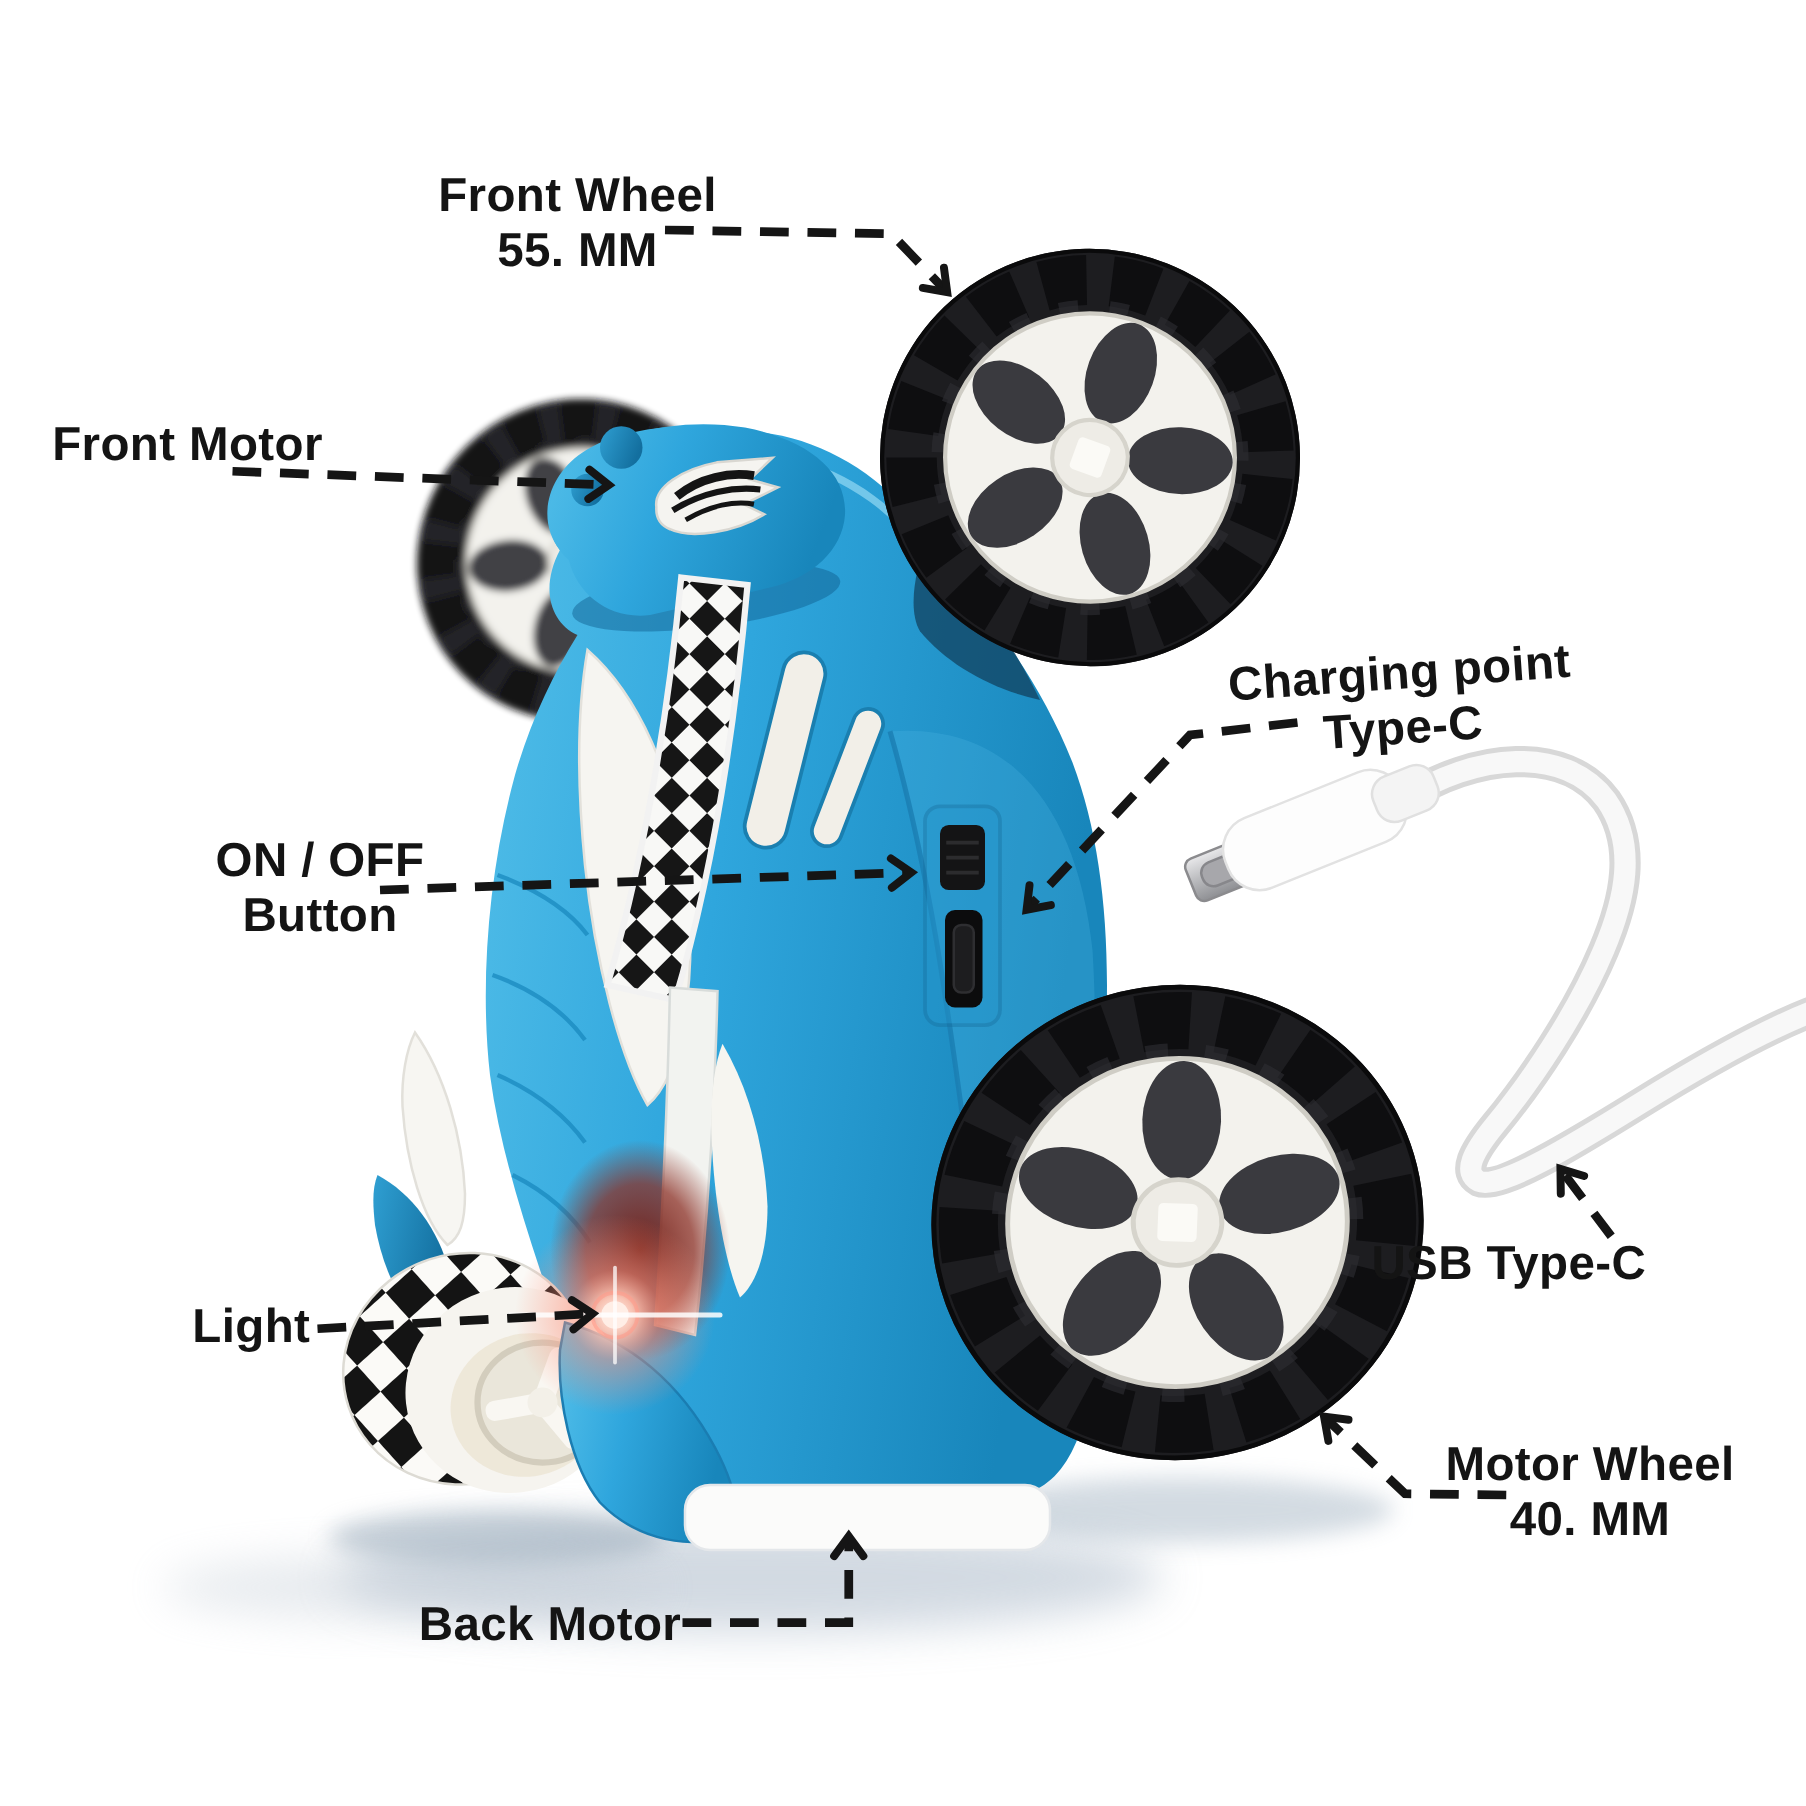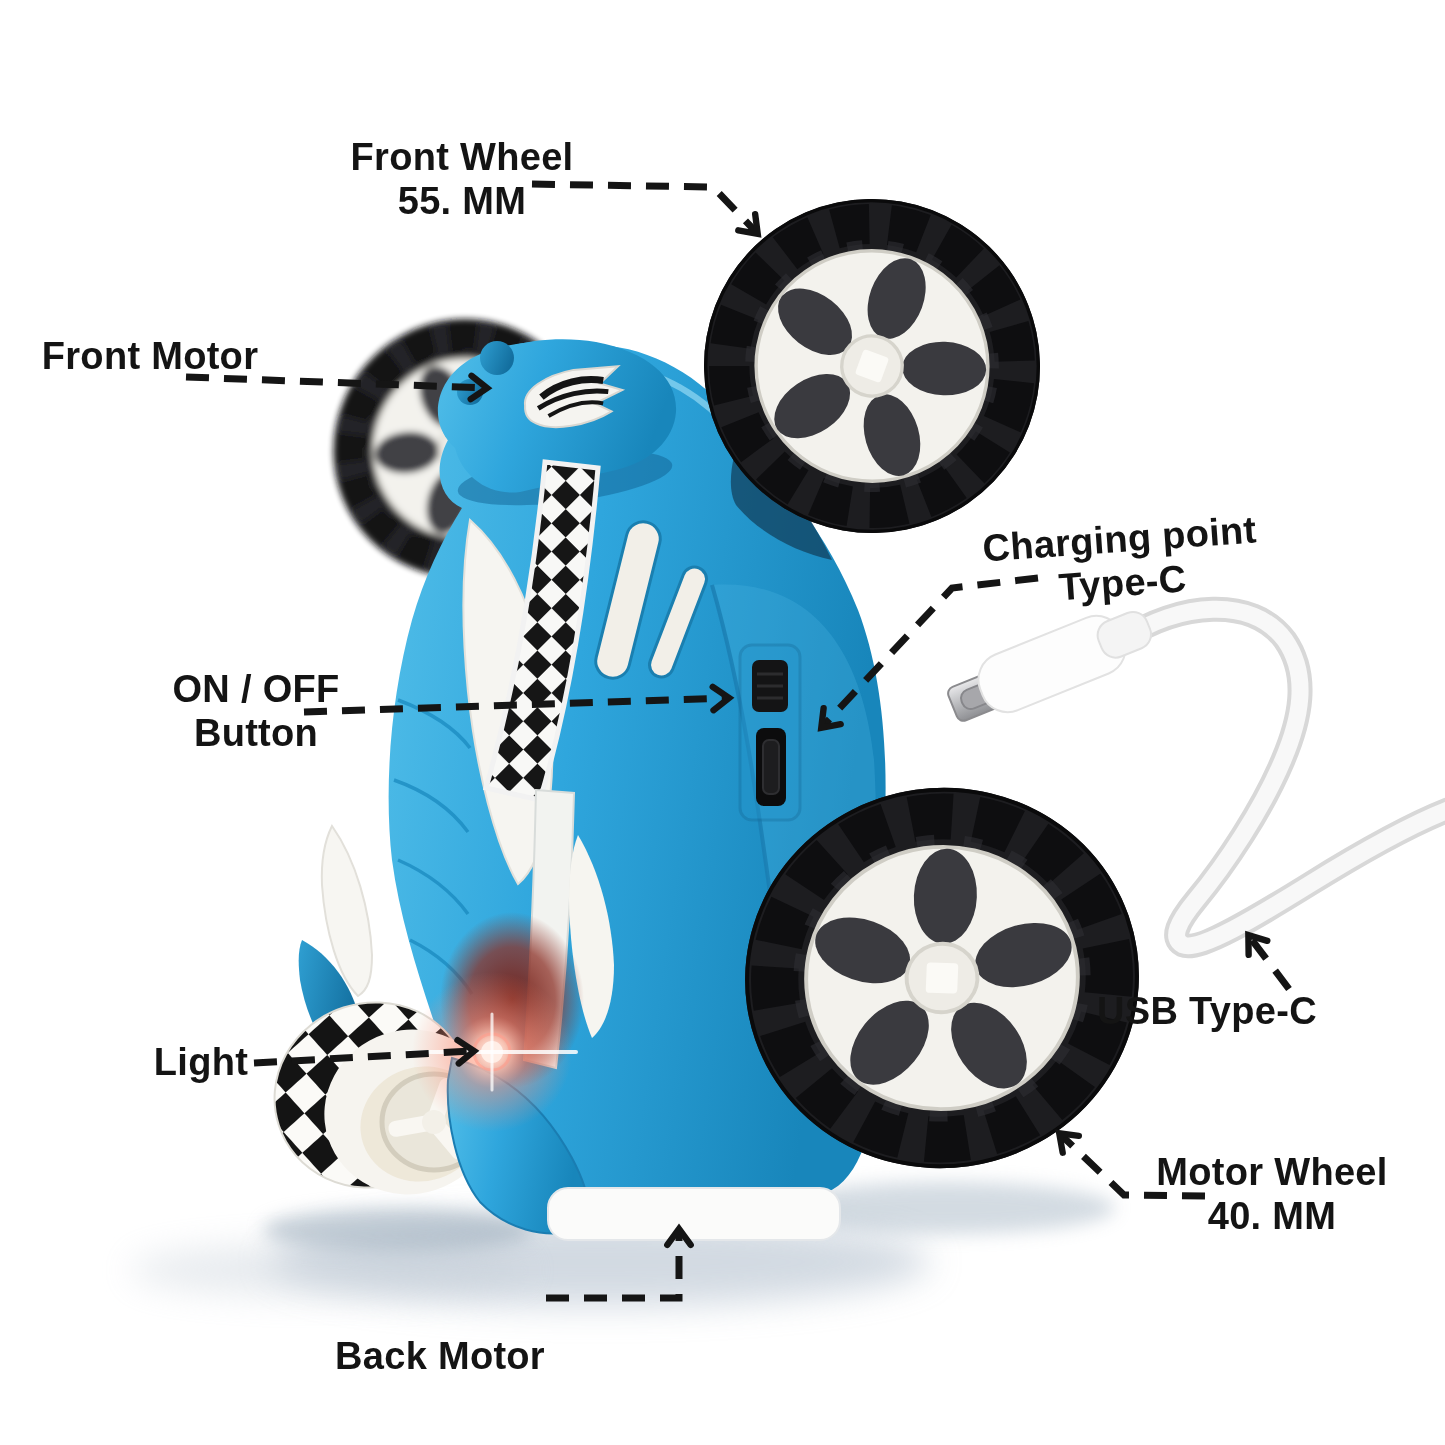--- a/index.html
+++ b/index.html
@@ -268,21 +268,21 @@
   </div>
 
   <div class="label" style="left:1207px;top:1011px">
     <span>USB Type-C</span>
   </div>
 
   <div class="label" style="left:201px;top:1062px">
     <span>Light</span>
   </div>
 
-  <div class="label" style="left:440px;top:1356px">
+  <div class="label" style="left:440px;top:1300px">
     <span>Back Motor</span>
   </div>
 
   <div class="label" style="left:1272px;top:1194px">
     <span>Motor Wheel</span>
     <span>40. MM</span>
   </div>
 
 </div>
 

